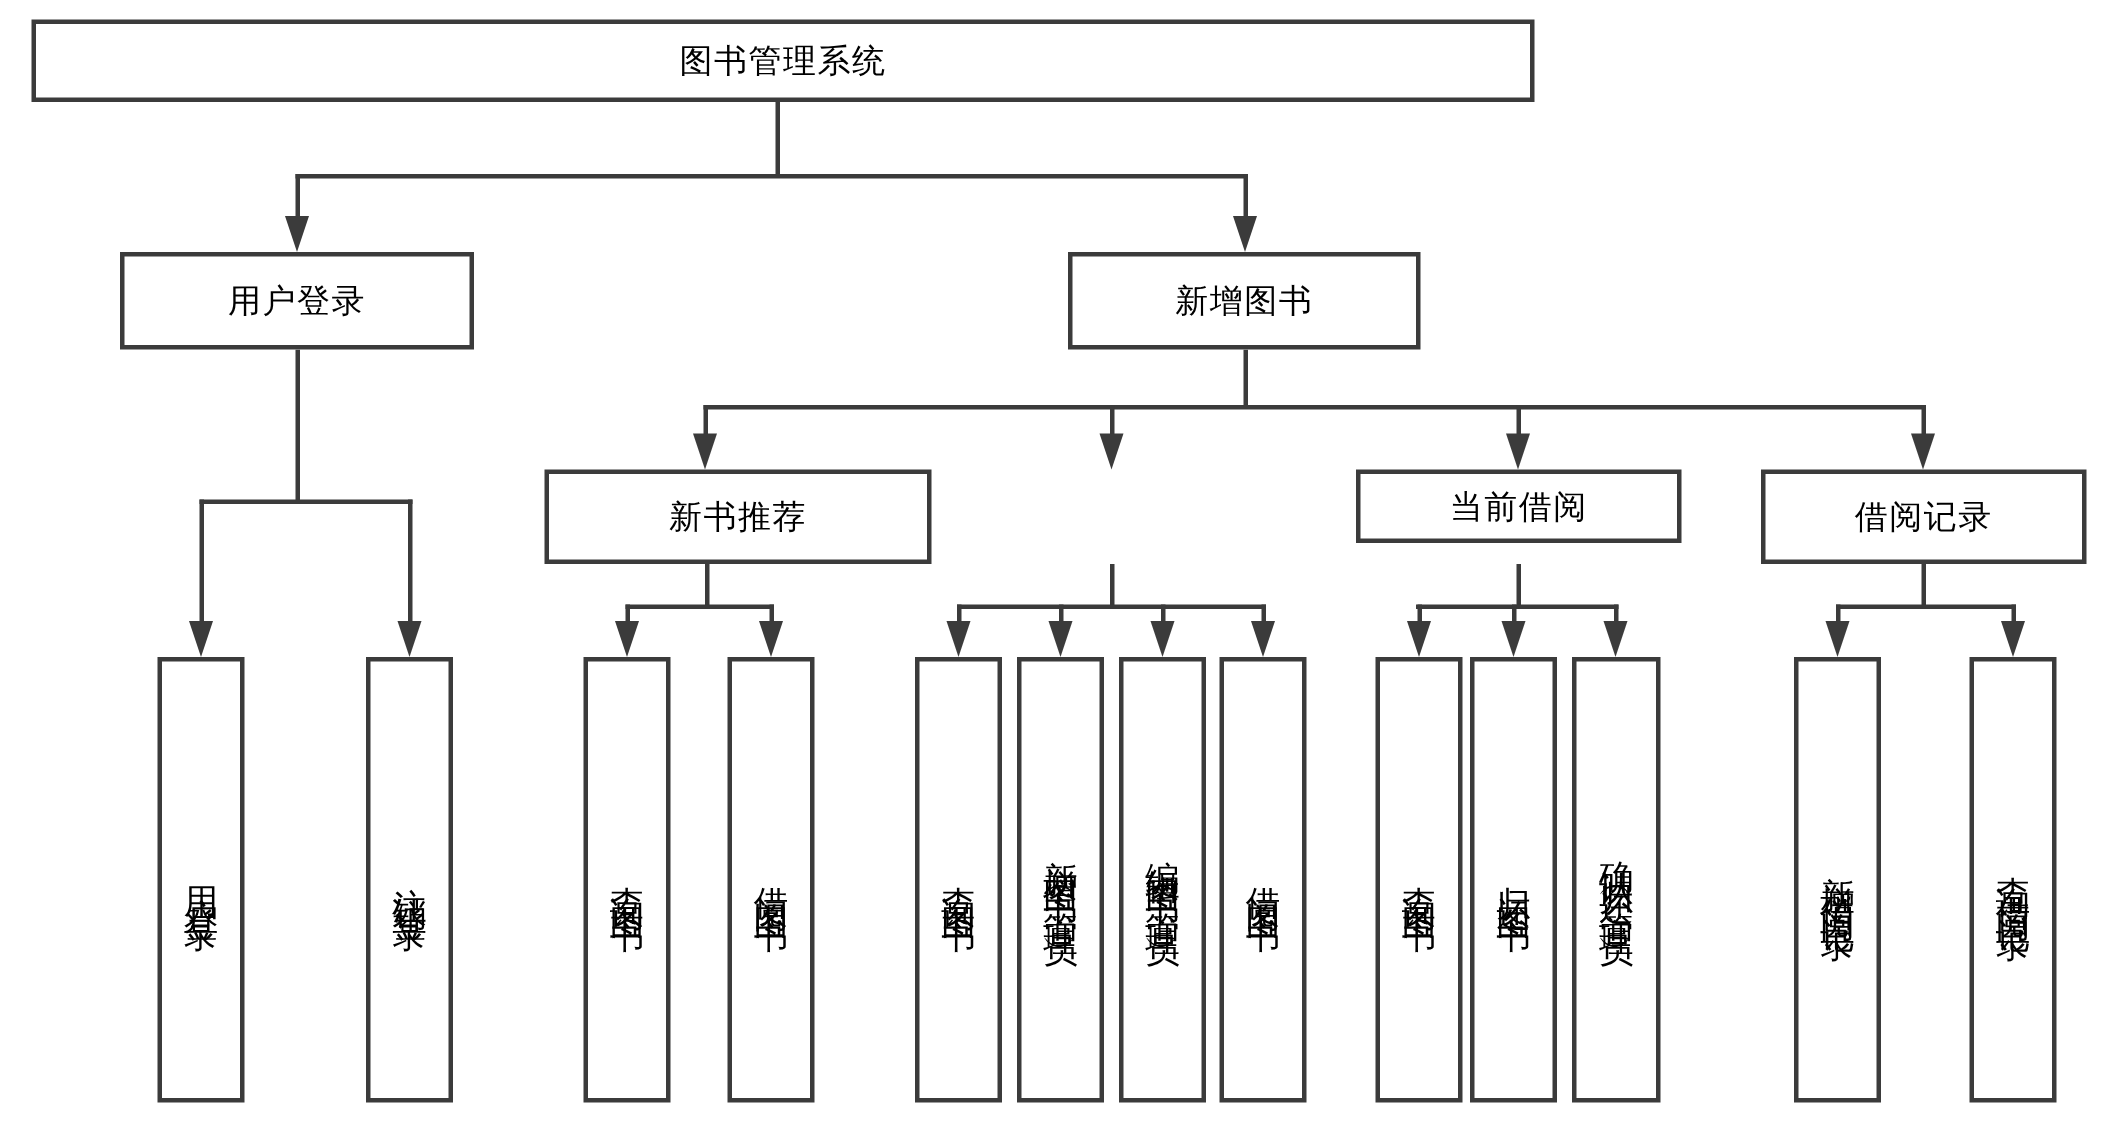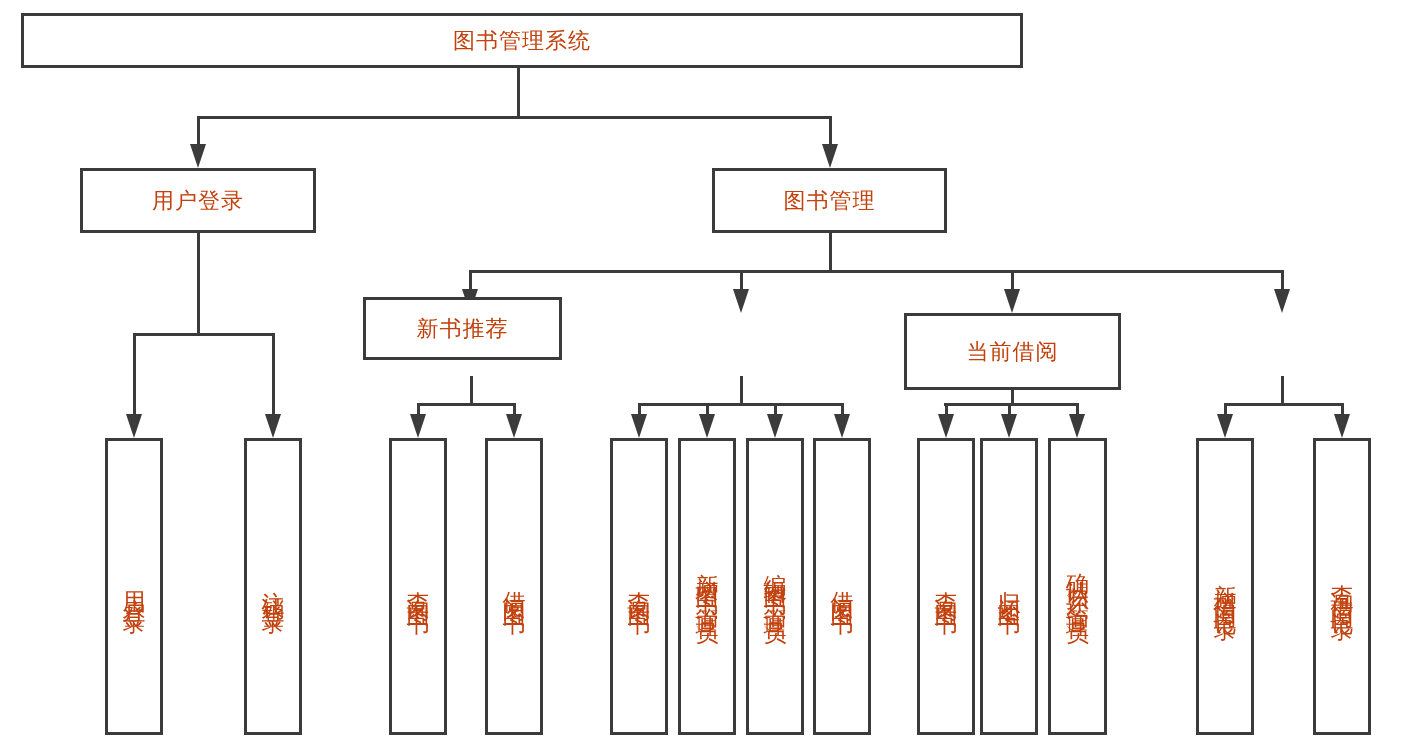--- a/index.html
+++ b/index.html
@@ -9,21 +9,21 @@
     height: 747px;
     background: #ffffff;
     font-family: "Liberation Sans", sans-serif;
     overflow: hidden;
   }
   .box {
     position: absolute;
     box-sizing: border-box;
     border: 3px solid #3b3b3b;
     background: #ffffff;
-    color: #c2410c;
+    color: #000000;
     display: flex;
     align-items: center;
     justify-content: center;
     font-size: 22px;
     letter-spacing: 1px;
   }
   .vbox {
     writing-mode: vertical-rl;
     text-orientation: mixed;
     font-size: 23px;
@@ -115,24 +115,25 @@
   <div class="arrow" style="left:834px;top:414px"></div>
   <div class="arrow" style="left:938px;top:414px"></div>
   <div class="arrow" style="left:1001px;top:414px"></div>
   <div class="arrow" style="left:1069px;top:414px"></div>
   <div class="arrow" style="left:1217px;top:414px"></div>
   <div class="arrow" style="left:1334px;top:414px"></div>
 
   <div class="box" style="left:21px;top:13px;width:1002px;height:55px">图书管理系统</div>
 
   <div class="box" style="left:80px;top:168px;width:236px;height:65px">用户登录</div>
-  <div class="box" style="left:712px;top:168px;width:235px;height:65px">图书管理</div>
+  <div class="box" style="left:712px;top:168px;width:235px;height:65px">新增图书</div>
 
-  <div class="box" style="left:363px;top:297px;width:199px;height:63px">新书推荐</div>
-  <div class="box" style="left:904px;top:313px;width:217px;height:77px">当前借阅</div>
+  <div class="box" style="left:363px;top:313px;width:258px;height:63px">新书推荐</div>
+  <div class="box" style="left:904px;top:313px;width:217px;height:49px">当前借阅</div>
+  <div class="box" style="left:1174px;top:313px;width:217px;height:63px">借阅记录</div>
 
   <div class="box vbox" style="left:105px;top:438px;width:58px;height:297px">用户登录</div>
   <div class="box vbox" style="left:244px;top:438px;width:58px;height:297px">注销登录</div>
 
   <div class="box vbox" style="left:389px;top:438px;width:58px;height:297px">查询图书</div>
   <div class="box vbox" style="left:485px;top:438px;width:58px;height:297px">借阅图书</div>
 
   <div class="box vbox" style="left:610px;top:438px;width:58px;height:297px">查询图书</div>
   <div class="box vbox" style="left:678px;top:438px;width:58px;height:297px">新增图书（管理员）</div>
   <div class="box vbox" style="left:746px;top:438px;width:58px;height:297px">编辑图书（管理员）</div>

